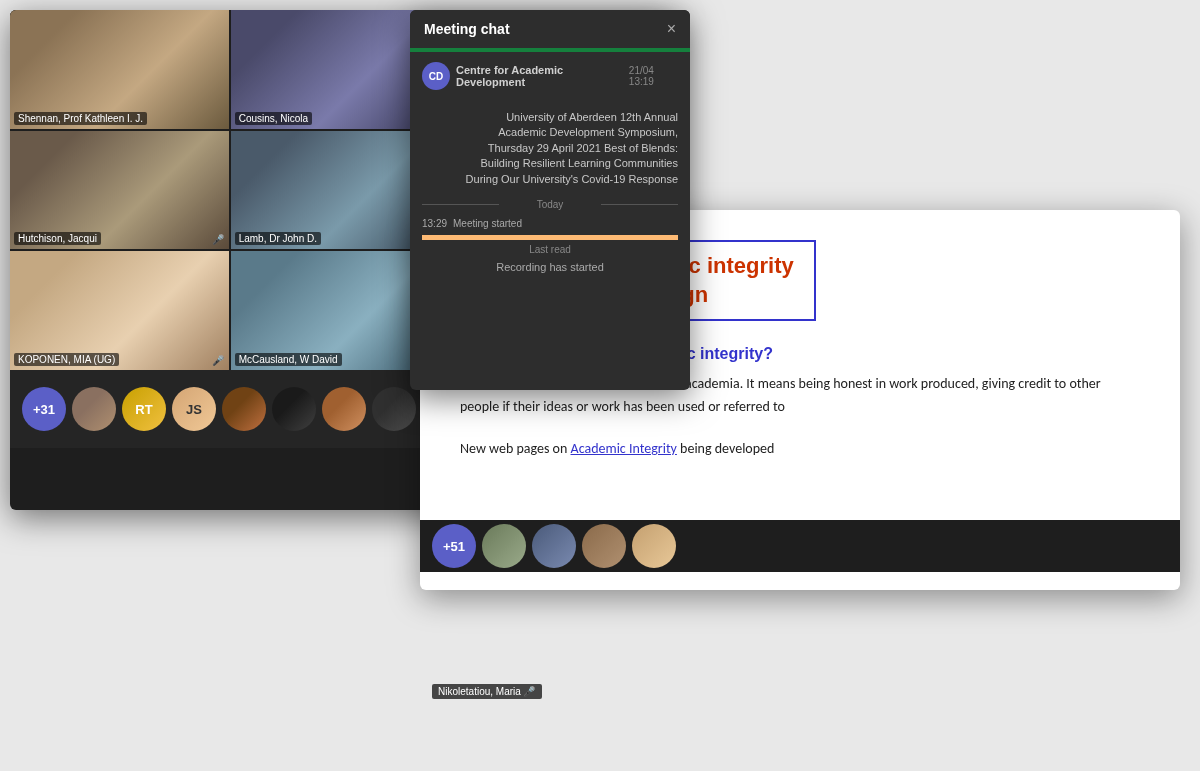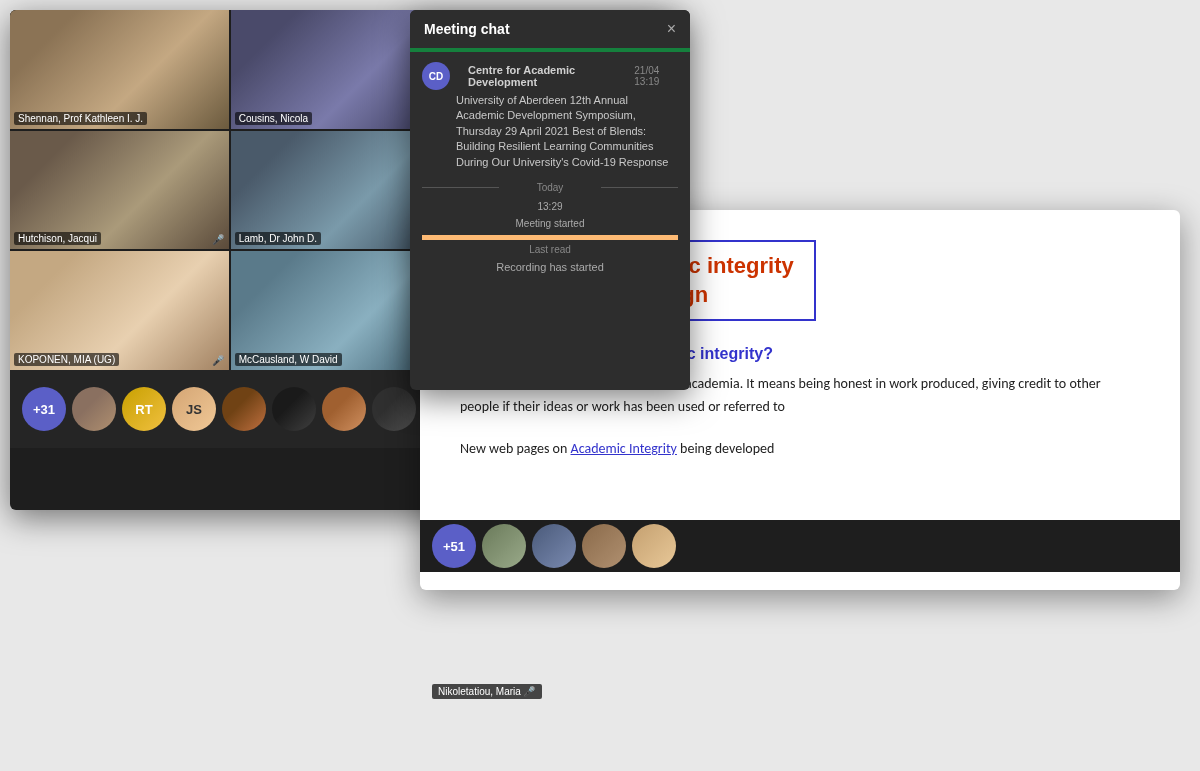--- a/index.html
+++ b/index.html
@@ -151,22 +151,22 @@
       height: calc(100% - 45px);
     }
 
     .chat-message {
       margin-bottom: 12px;
     }
 
     .chat-sender-row {
       display: flex;
       align-items: center;
-      gap: 18px;
-      margin-bottom: 3px;
+      gap: 6px;
+      margin-bottom: 20px;
     }
 
     .chat-avatar {
       width: 28px;
       height: 28px;
       border-radius: 50%;
       background: #5b5fc7;
       display: flex;
       align-items: center;
       justify-content: center;
@@ -185,20 +185,21 @@
     .chat-timestamp {
       color: #888;
       font-size: 10px;
     }
 
     .chat-text {
       color: #c8c8c8;
       font-size: 11px;
       line-height: 1.4;
       padding-left: 34px;
+      text-align: right;
     }
 
     .chat-divider {
       text-align: center;
       color: #888;
       font-size: 10px;
       margin: 8px 0;
       position: relative;
     }
 
@@ -408,21 +409,21 @@
         <span class="chat-sender-name">Centre for Academic Development</span>
         <span class="chat-timestamp">21/04 13:19</span>
       </div>
       <div class="chat-text">University of Aberdeen 12th Annual Academic Development Symposium, Thursday 29 April 2021 Best of Blends: Building Resilient Learning Communities During Our University's Covid-19 Response</div>
     </div>
 
     <div class="chat-divider">
       <span>Today</span>
     </div>
 
-    <div style="display:flex; align-items:center; gap:6px; margin-bottom: 6px; flex-direction: column;">
+    <div style="display:flex; align-items:center; gap:6px; margin-bottom: 6px;">
       <span style="color:#aaa; font-size:10px;">13:29</span>
       <span style="color:#aaa; font-size:10px;">Meeting started</span>
     </div>
 
     <div class="chat-last-read">Last read</div>
 
     <div class="chat-system-msg">Recording has started</div>
   </div>
 </div>
 

